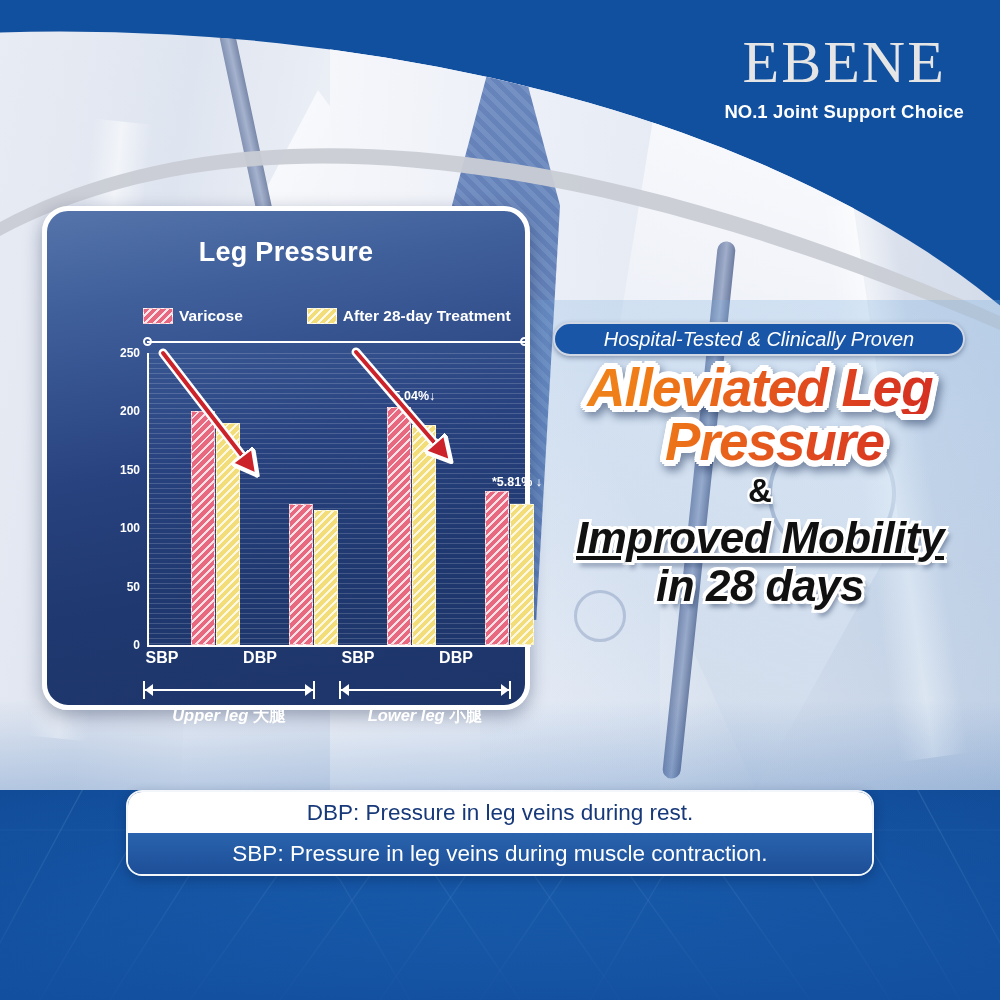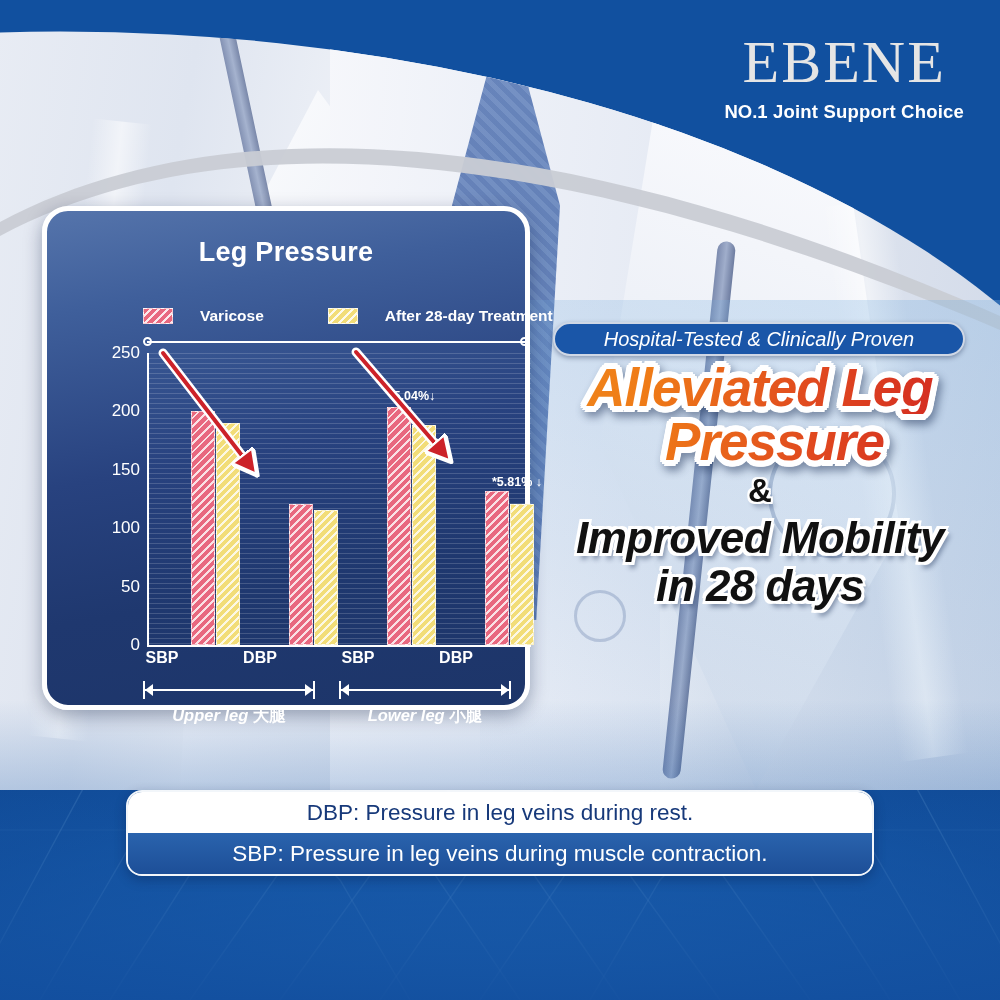--- a/index.html
+++ b/index.html
@@ -76,21 +76,21 @@
   
   .card{position:absolute;left:42px;top:206px;width:488px;height:504px;z-index:20;
     border-radius:26px;border:5px solid #ffffff;
     background:linear-gradient(170deg,#5574ab 0%,#3f5f9b 18%,#28427f 48%,#1f386f 72%,#1d3569 100%);
     box-shadow:0 6px 18px rgba(0,20,60,.35);
     box-sizing:border-box;}
   .card-title{position:absolute;left:0;right:0;top:26px;text-align:center;
     color:#fff;font-size:27px;font-weight:700;letter-spacing:.3px;}
 
   .legend{position:absolute;left:96px;top:96px;display:flex;align-items:center;gap:14px;}
-  .legend-item{display:flex;align-items:center;gap:27px;justify-content:center;}
+  .legend-item{display:flex;align-items:center;gap:6px;justify-content:center;}
   .sw{width:30px;height:16px;border:1px solid rgba(255,255,255,.65);box-sizing:border-box;}
   .sw.pink{background:
       repeating-linear-gradient(-45deg,rgba(255,255,255,.85) 0 2px,rgba(255,255,255,0) 2px 6px),#e8687f;}
   .sw.yellow{background:
       repeating-linear-gradient(-45deg,rgba(255,255,255,.85) 0 2px,rgba(255,255,255,0) 2px 6px),#f2dd78;}
   .legend-label{color:#fff;font-size:15.5px;font-weight:700;white-space:nowrap;}
   .legend-gap{width:36px;}
 
   
   .toprule{position:absolute;left:96px;top:126px;width:386px;height:10px;}
@@ -98,21 +98,21 @@
   .toprule .dot{position:absolute;top:0;width:9px;height:9px;border:2px solid #fff;border-radius:50%;box-sizing:border-box;}
   .toprule .dot.l{left:0;}
   .toprule .dot.r{right:0;}
 
   
   .plot-wrap{position:absolute;left:60px;top:136px;width:424px;height:324px;}
   .plot{position:absolute;left:40px;top:6px;right:0;bottom:24px;
     background:repeating-linear-gradient(180deg,rgba(255,255,255,.16) 0 1px,rgba(255,255,255,0) 1px 5px);
     border-left:2px solid #ffffff;border-bottom:2px solid #ffffff;}
   .ytick{position:absolute;right:100%;transform:translateY(-50%);
-    color:#fff;font-size:17px;font-weight:400;padding-right:9px;white-space:nowrap;}
+    color:#fff;font-size:12px;font-weight:700;padding-right:9px;white-space:nowrap;}
   .bars{position:absolute;inset:0;}
   .bar{position:absolute;bottom:0;width:24px;border:1px solid rgba(255,255,255,.55);box-sizing:border-box;}
   .bar.pink{background:
       repeating-linear-gradient(-45deg,rgba(255,255,255,.80) 0 2px,rgba(255,255,255,0) 2px 6px),#e8687f;}
   .bar.yellow{background:
       repeating-linear-gradient(-45deg,rgba(255,255,255,.80) 0 2px,rgba(255,255,255,0) 2px 6px),#f2dd78;}
   .pct{position:absolute;color:#fff;font-size:12.5px;font-weight:700;white-space:nowrap;transform:translateX(-50%);}
 
   .xlabels{position:absolute;left:100px;right:0;bottom:0;height:22px;}
   .xlab{position:absolute;top:0;transform:translateX(-50%);color:#fff;font-size:16px;font-weight:700;}
@@ -154,21 +154,21 @@
     text-shadow:
       2px 0 0 #fff,-2px 0 0 #fff,0 2px 0 #fff,0 -2px 0 #fff,
       2px 2px 0 #fff,-2px 2px 0 #fff,2px -2px 0 #fff,-2px -2px 0 #fff,
       3px 5px 5px rgba(10,30,70,.4);}
   .hl3,.hl4{font-size:44px;font-weight:700;font-style:italic;color:#111;line-height:1.04;letter-spacing:-.5px;
     text-shadow:
       2px 0 0 #fff,-2px 0 0 #fff,0 2px 0 #fff,0 -2px 0 #fff,
       2px 2px 0 #fff,-2px 2px 0 #fff,2px -2px 0 #fff,-2px -2px 0 #fff,
       3px 3px 0 #fff,-3px 3px 0 #fff,3px -3px 0 #fff,-3px -3px 0 #fff,
       4px 6px 5px rgba(10,30,70,.45);}
-  .hl3{margin-top:8px;}
+  .hl3{margin-top:8px;text-decoration:underline;}
   .hl4{margin-top:2px;}
 
   
   .defbox{position:absolute;left:126px;top:790px;width:748px;height:86px;z-index:20;
     border-radius:16px;overflow:hidden;border:2px solid rgba(255,255,255,.95);
     box-sizing:border-box;box-shadow:0 4px 12px rgba(0,20,60,.3);}
   .def-row{height:41px;display:flex;align-items:center;justify-content:center;}
   .def-row.top{background:linear-gradient(180deg,#2a63ad,#1d4f98);}
   .def-row.top span{color:#fff;font-size:22.5px;}
   .def-row.bot{background:#ffffff;}

